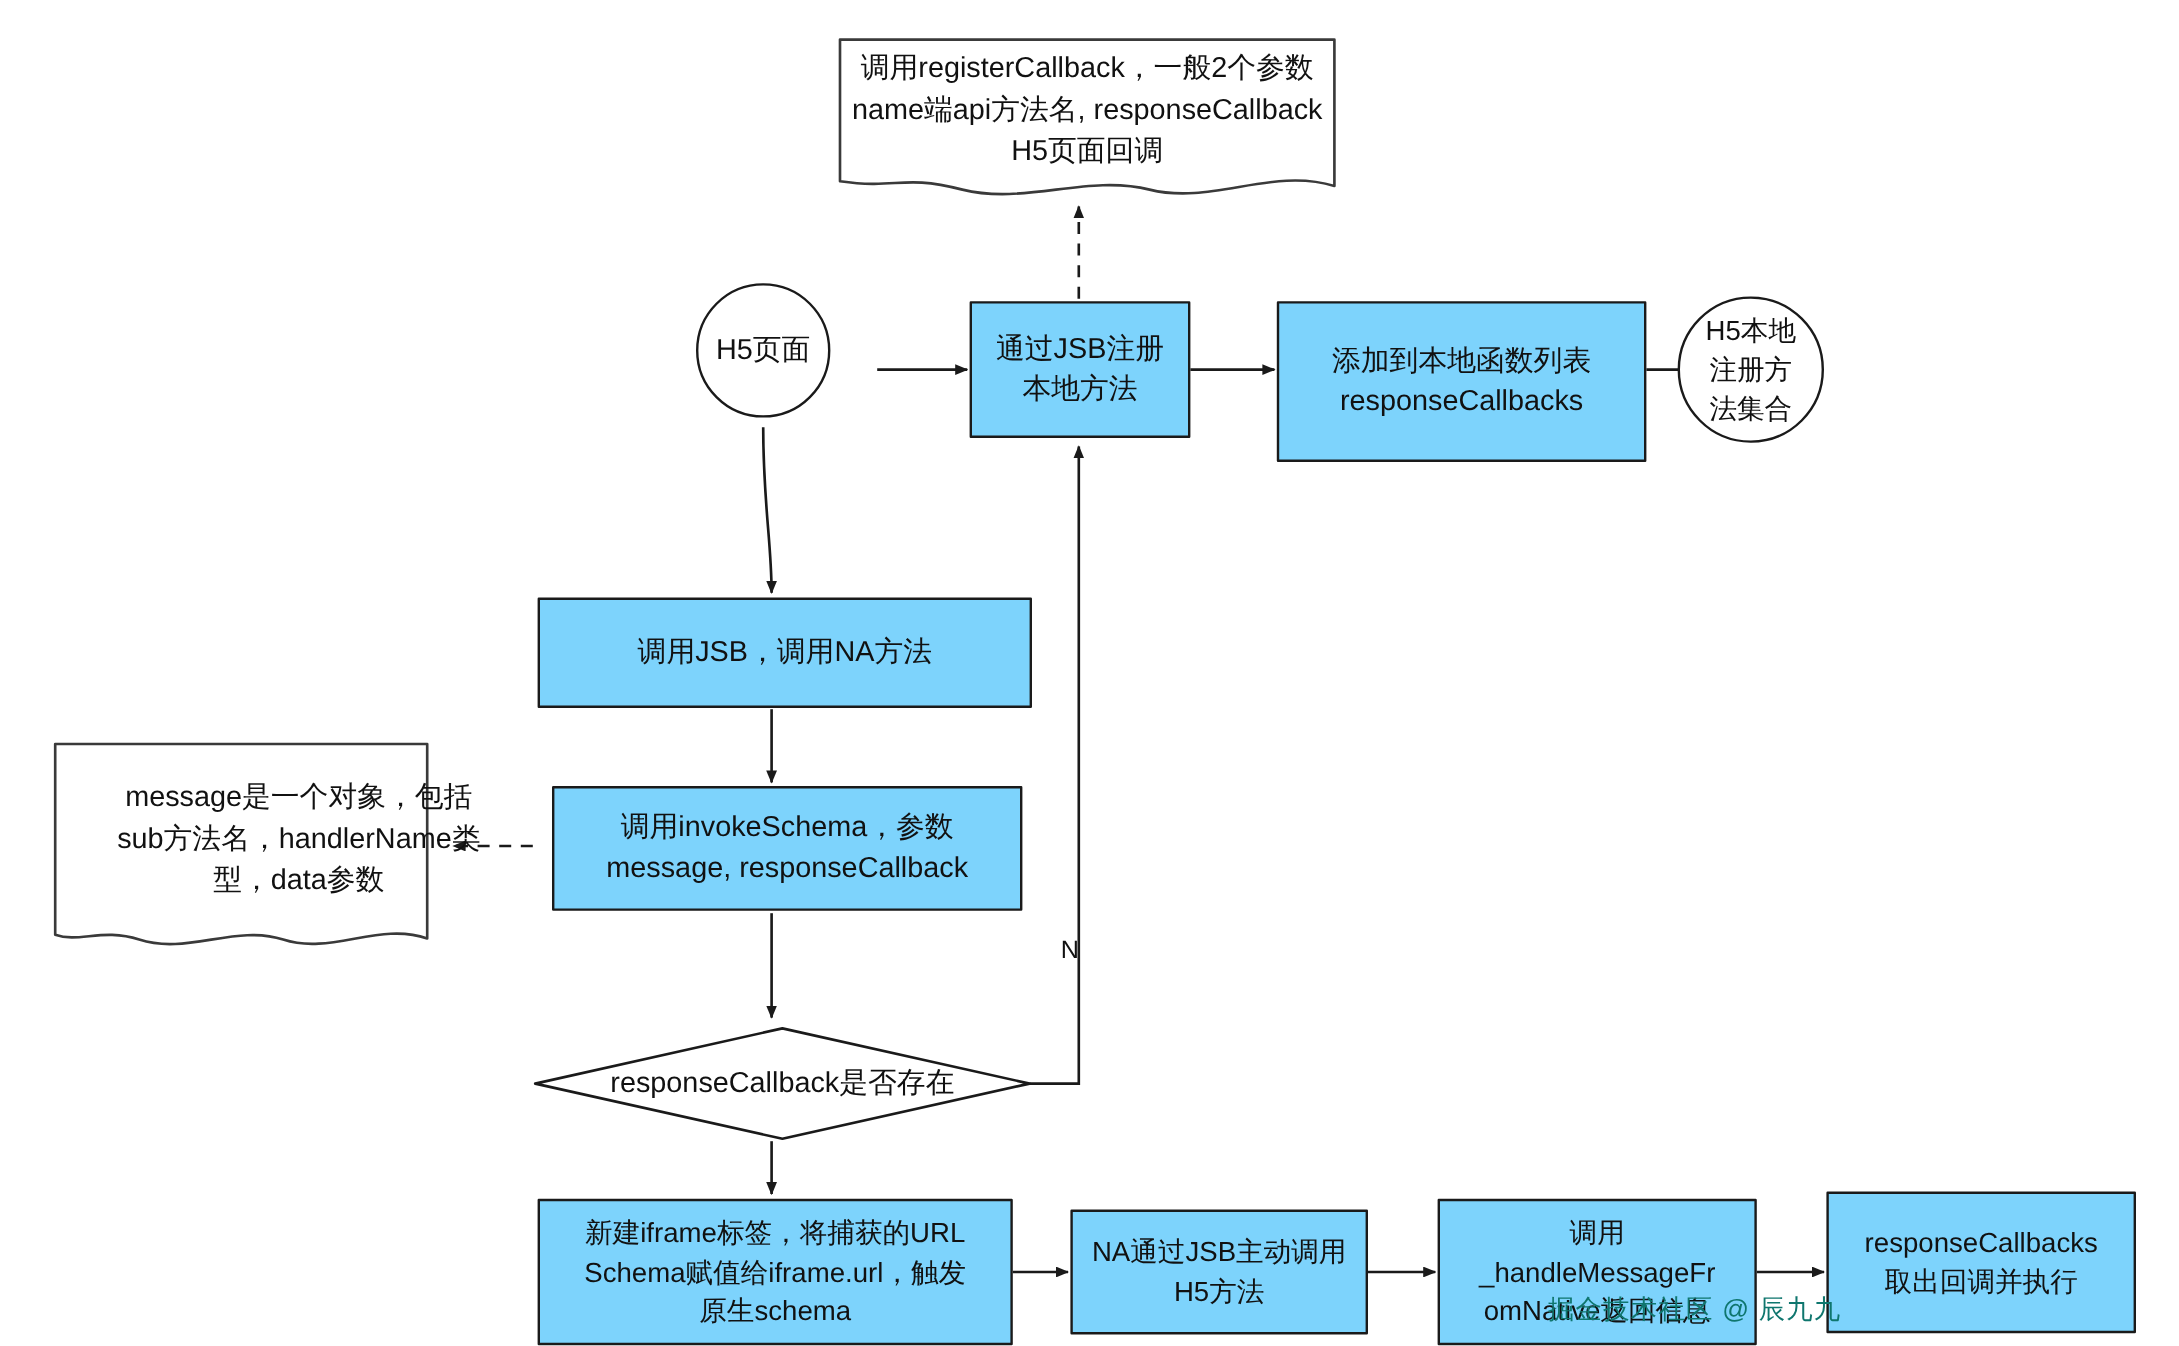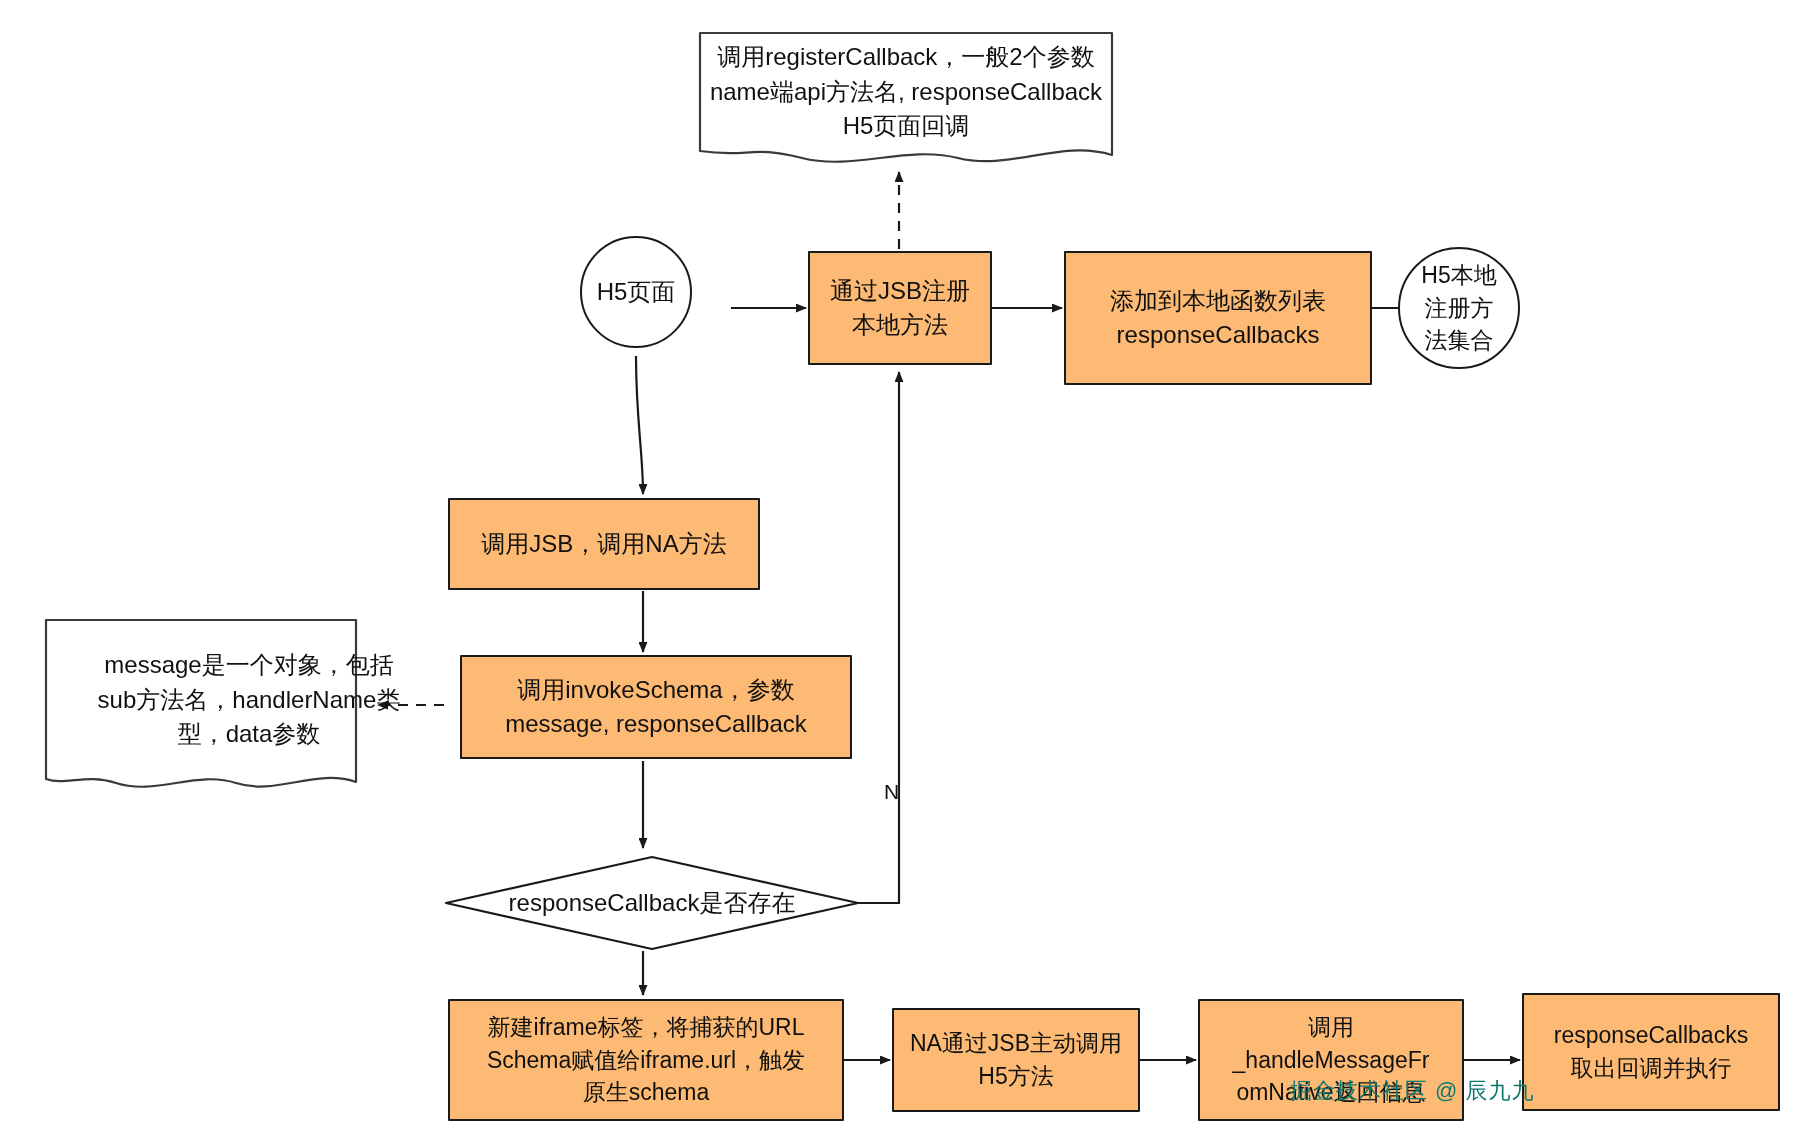--- a/index.html
+++ b/index.html
@@ -31,21 +31,21 @@
     box-sizing: border-box;
     display: flex;
     align-items: center;
     justify-content: center;
     text-align: center;
     line-height: 1.42;
     color: #111111;
   }
   .rect {
     border: 2px solid #1a1a1a;
-    background: #fdba74;
+    background: #7dd3fc;
     border-radius: 1px;
   }
   .circle {
     border: 2px solid #1a1a1a;
     background: #ffffff;
     border-radius: 50%;
   }
   .note-text {
     position: absolute;
     display: flex;
@@ -127,21 +127,21 @@
   <div class="node rect f24" style="left:808px; top:251px; width:184px; height:114px; white-space:pre-line;">通过JSB注册
 本地方法</div>
 
   <div class="node rect f24" style="left:1064px; top:251px; width:308px; height:134px; white-space:pre-line;">添加到本地函数列表
 responseCallbacks</div>
 
   <div class="node circle f23" style="left:1398px; top:247px; width:122px; height:122px; white-space:pre-line;">H5本地
 注册方
 法集合</div>
 
-  <div class="node rect f24" style="left:448px; top:498px; width:312px; height:92px;">调用JSB，调用NA方法</div>
+  <div class="node rect f24" style="left:448px; top:498px; width:412px; height:92px;">调用JSB，调用NA方法</div>
 
   <div class="node rect f24" style="left:448px; top:655px; width:392px; height:104px; white-space:pre-line;margin-left:12px;">调用invokeSchema，参数
 message, responseCallback</div>
 
   <div class="node f24" style="left:468px; top:880px; width:368px; height:46px;">responseCallback是否存在</div>
 
   <div class="edge-label" style="left:884px; top:780px;">N</div>
 
   <div class="node rect f23" style="left:448px; top:999px; width:396px; height:122px; white-space:pre-line;">新建iframe标签，将捕获的URL
 Schema赋值给iframe.url，触发

